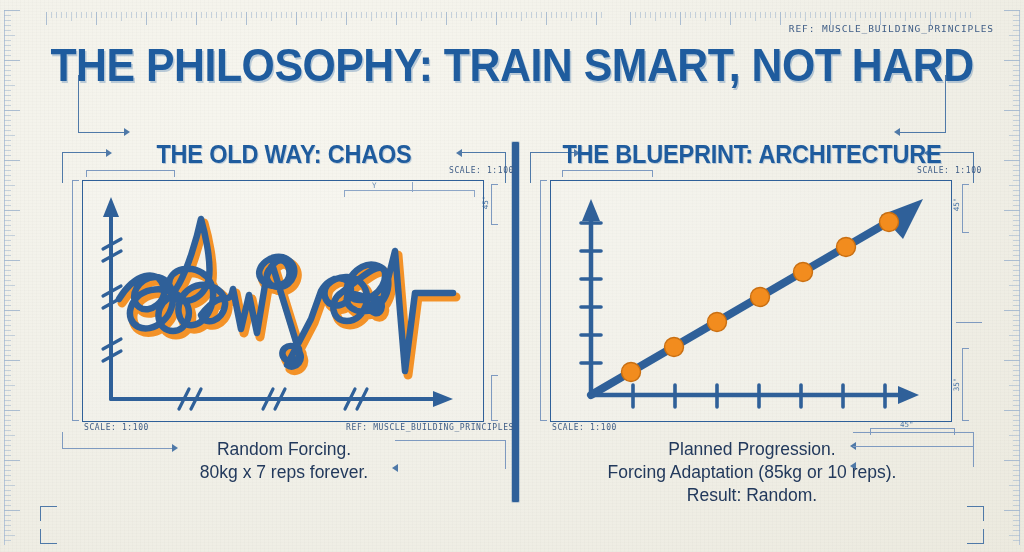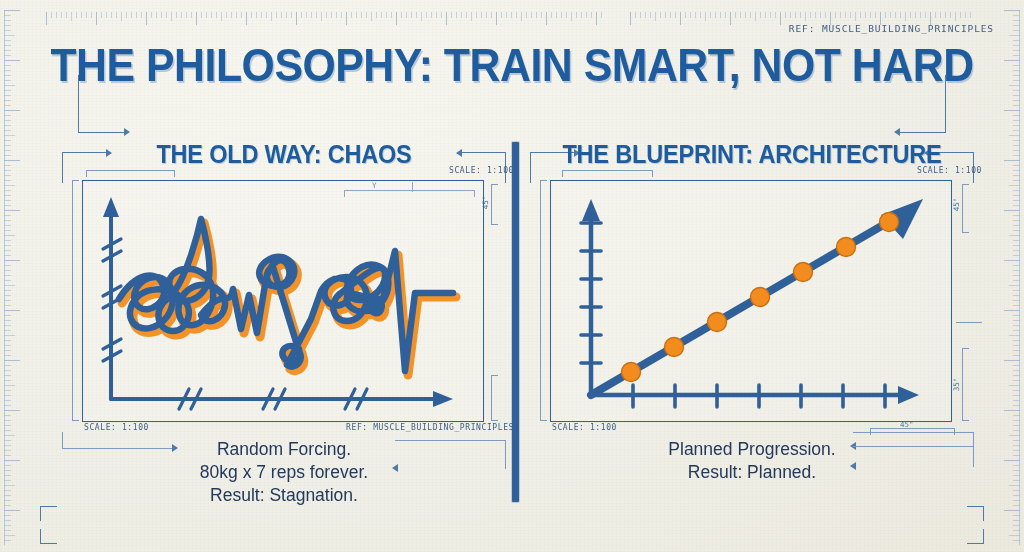--- a/index.html
+++ b/index.html
@@ -663,21 +663,20 @@
     <div class="ref-bot">REF: MUSCLE_BUILDING_PRINCIPLES</div>
 
     <div class="bracket" style="left:8px;top:292px;width:112px;height:16px;border-right:none;border-top:none;"></div>
     <div class="arrow-r" style="left:118px;top:304px;"></div>
     <div class="bracket" style="right:8px;top:300px;width:110px;height:28px;border-left:none;border-bottom:none;"></div>
     <div class="arrow-l" style="right:116px;top:324px;"></div>
 
     <div class="caption">
       <div>Random Forcing.</div>
       <div>80kg x 7 reps forever.</div>
-      <div>Result: Stagnation.</div>
     </div>
   </div>
 
   <div class="panel" id="panel-right">
     <div class="ptb ptb-l">
       <div class="arrow-r" style="right:-5px;top:-4px;"></div>
     </div>
     <div class="ptb ptb-r">
       <div class="arrow-l" style="left:-5px;top:-4px;"></div>
     </div>
@@ -755,21 +754,22 @@
 
     <div class="scale-bot">SCALE: 1:100</div>
 
     <div class="bracket" style="right:8px;top:292px;width:120px;height:14px;border-left:none;border-bottom:none;"></div>
     <div class="arrow-l" style="right:126px;top:302px;"></div>
     <div class="bracket" style="right:8px;top:306px;width:120px;height:20px;border-left:none;border-bottom:none;"></div>
     <div class="arrow-l" style="right:126px;top:322px;"></div>
 
     <div class="caption">
       <div>Planned Progression.</div>
-      <div>Result: Planned.</div>
+      <div>Forcing Adaptation (85kg or 10 reps).</div>
+      <div>Result: Random.</div>
     </div>
   </div>
 
   <div id="footer">
     <div class="fcorner" id="fc-tl"></div>
     <div class="fcorner" id="fc-tr"></div>
     <div class="fcorner" id="fc-bl"></div>
     <div class="fcorner" id="fc-br"></div>
   </div>
 

